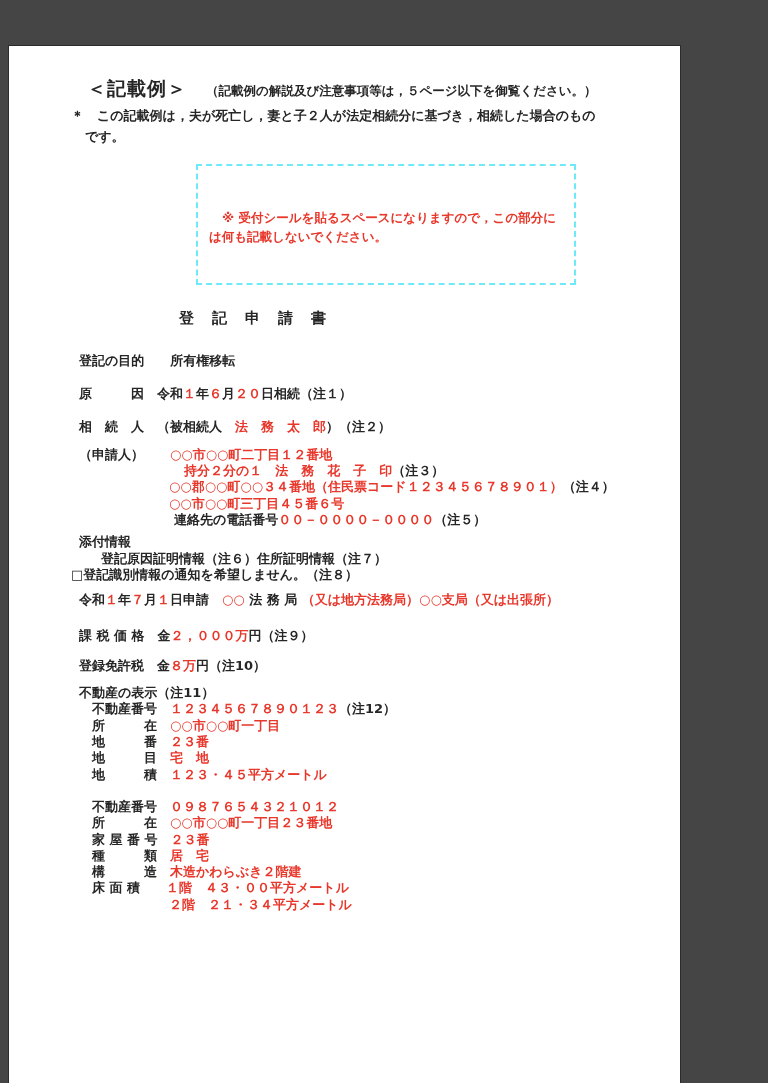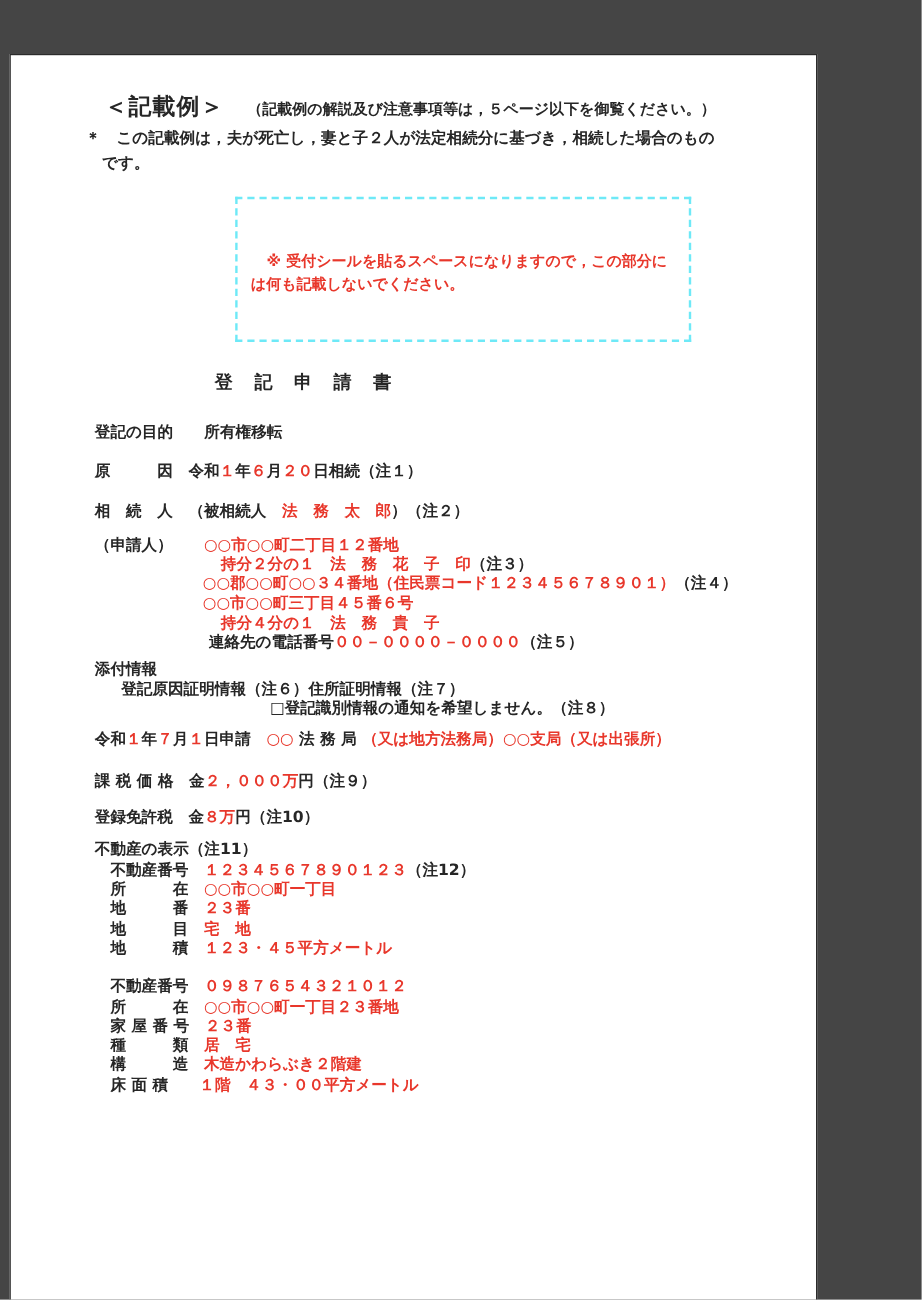--- a/index.html
+++ b/index.html
@@ -61,38 +61,38 @@
     <div class="doc-title">登　記　申　請　書</div>
 
     <div class="lines">
         <div class="line" style="margin-left: 0px; margin-top: 25px;"><span class="seg-k">登記の目的　　所有権移転</span></div>
         <div class="line" style="margin-left: 0px; margin-top: 17px;"><span class="seg-k">原　　　因　令和</span><span class="seg-r">１</span><span class="seg-k">年</span><span class="seg-r">６</span><span class="seg-k">月</span><span class="seg-r">２０</span><span class="seg-k">日相続（注１）</span></div>
         <div class="line" style="margin-left: 0px; margin-top: 16px;"><span class="seg-k">相　続　人　（被相続人　</span><span class="seg-r">法　務　太　郎</span><span class="seg-k">）（注２）</span></div>
         <div class="line" style="margin-left: 0px; margin-top: 12px;"><span class="seg-k">（申請人）　　</span><span class="seg-r">○○市○○町二丁目１２番地</span></div>
         <div class="line" style="margin-left: 105px;"><span class="seg-r">持分２分の１　法　務　花　子　印</span><span class="seg-k">（注３）</span></div>
         <div class="line" style="margin-left: 90px;"><span class="seg-r">○○郡○○町○○３４番地（住民票コード１２３４５６７８９０１）</span><span class="seg-k">（注４）</span></div>
         <div class="line" style="margin-left: 90px;"><span class="seg-r">○○市○○町三丁目４５番６号</span></div>
-        <div class="line" style="margin-left: 105px;"><span class="seg-r">持分４分の１　法　務　貴　子</span></div>
         <div class="line" style="margin-left: 95px;"><span class="seg-k">連絡先の電話番号</span><span class="seg-r">００－００００－００００</span><span class="seg-k">（注５）</span></div>
         <div class="line" style="margin-left: 0px; margin-top: 6px;"><span class="seg-k">添付情報</span></div>
         <div class="line" style="margin-left: 22px;"><span class="seg-k">登記原因証明情報（注６）住所証明情報（注７）</span></div>
-        <div class="line" style="margin-left: -8px; text-align: center;"><span class="seg-k">□登記識別情報の通知を希望しません。（注８）</span></div>
+        <div class="line" style="margin-left: -8px;"><span class="seg-k">□登記識別情報の通知を希望しません。（注８）</span></div>
         <div class="line" style="margin-left: 0px; margin-top: 9px;"><span class="seg-k">令和</span><span class="seg-r">１</span><span class="seg-k">年</span><span class="seg-r">７</span><span class="seg-k">月</span><span class="seg-r">１</span><span class="seg-k">日申請　</span><span class="seg-r">○○</span><span class="seg-k"> 法 務 局 </span><span class="seg-r">（又は地方法務局）○○支局（又は出張所）</span></div>
         <div class="line" style="margin-left: 0px; margin-top: 19px;"><span class="seg-k">課 税 価 格　金</span><span class="seg-r">２，０００万</span><span class="seg-k">円（注９）</span></div>
         <div class="line" style="margin-left: 0px; margin-top: 14px;"><span class="seg-k">登録免許税　金</span><span class="seg-r">８万</span><span class="seg-k">円（注10）</span></div>
         <div class="line" style="margin-left: 0px; margin-top: 11px;"><span class="seg-k">不動産の表示（注11）</span></div>
         <div class="line" style="margin-left: 13px;"><span class="seg-k">不動産番号　</span><span class="seg-r">１２３４５６７８９０１２３</span><span class="seg-k">（注12）</span></div>
         <div class="line" style="margin-left: 13px;"><span class="seg-k">所　　　在　</span><span class="seg-r">○○市○○町一丁目</span></div>
         <div class="line" style="margin-left: 13px;"><span class="seg-k">地　　　番　</span><span class="seg-r">２３番</span></div>
         <div class="line" style="margin-left: 13px;"><span class="seg-k">地　　　目　</span><span class="seg-r">宅　地</span></div>
         <div class="line" style="margin-left: 13px;"><span class="seg-k">地　　　積　</span><span class="seg-r">１２３・４５平方メートル</span></div>
         <div class="line" style="margin-left: 13px; margin-top: 16px;"><span class="seg-k">不動産番号　</span><span class="seg-r">０９８７６５４３２１０１２</span></div>
         <div class="line" style="margin-left: 13px;"><span class="seg-k">所　　　在　</span><span class="seg-r">○○市○○町一丁目２３番地</span></div>
         <div class="line" style="margin-left: 13px;"><span class="seg-k">家 屋 番 号　</span><span class="seg-r">２３番</span></div>
         <div class="line" style="margin-left: 13px;"><span class="seg-k">種　　　類　</span><span class="seg-r">居　宅</span></div>
         <div class="line" style="margin-left: 13px;"><span class="seg-k">構　　　造　</span><span class="seg-r">木造かわらぶき２階建</span></div>
         <div class="line" style="margin-left: 13px;"><span class="seg-k">床 面 積　　</span><span class="seg-r">１階　４３・００平方メートル</span></div>
+        <div class="line" style="margin-left: 90px;"><span class="seg-r">２階　２１・３４平方メートル</span></div>
       </div>
 
   </div>
 
   <div class="footer">- 1 -</div>
 </div>
 
 </body></html>

